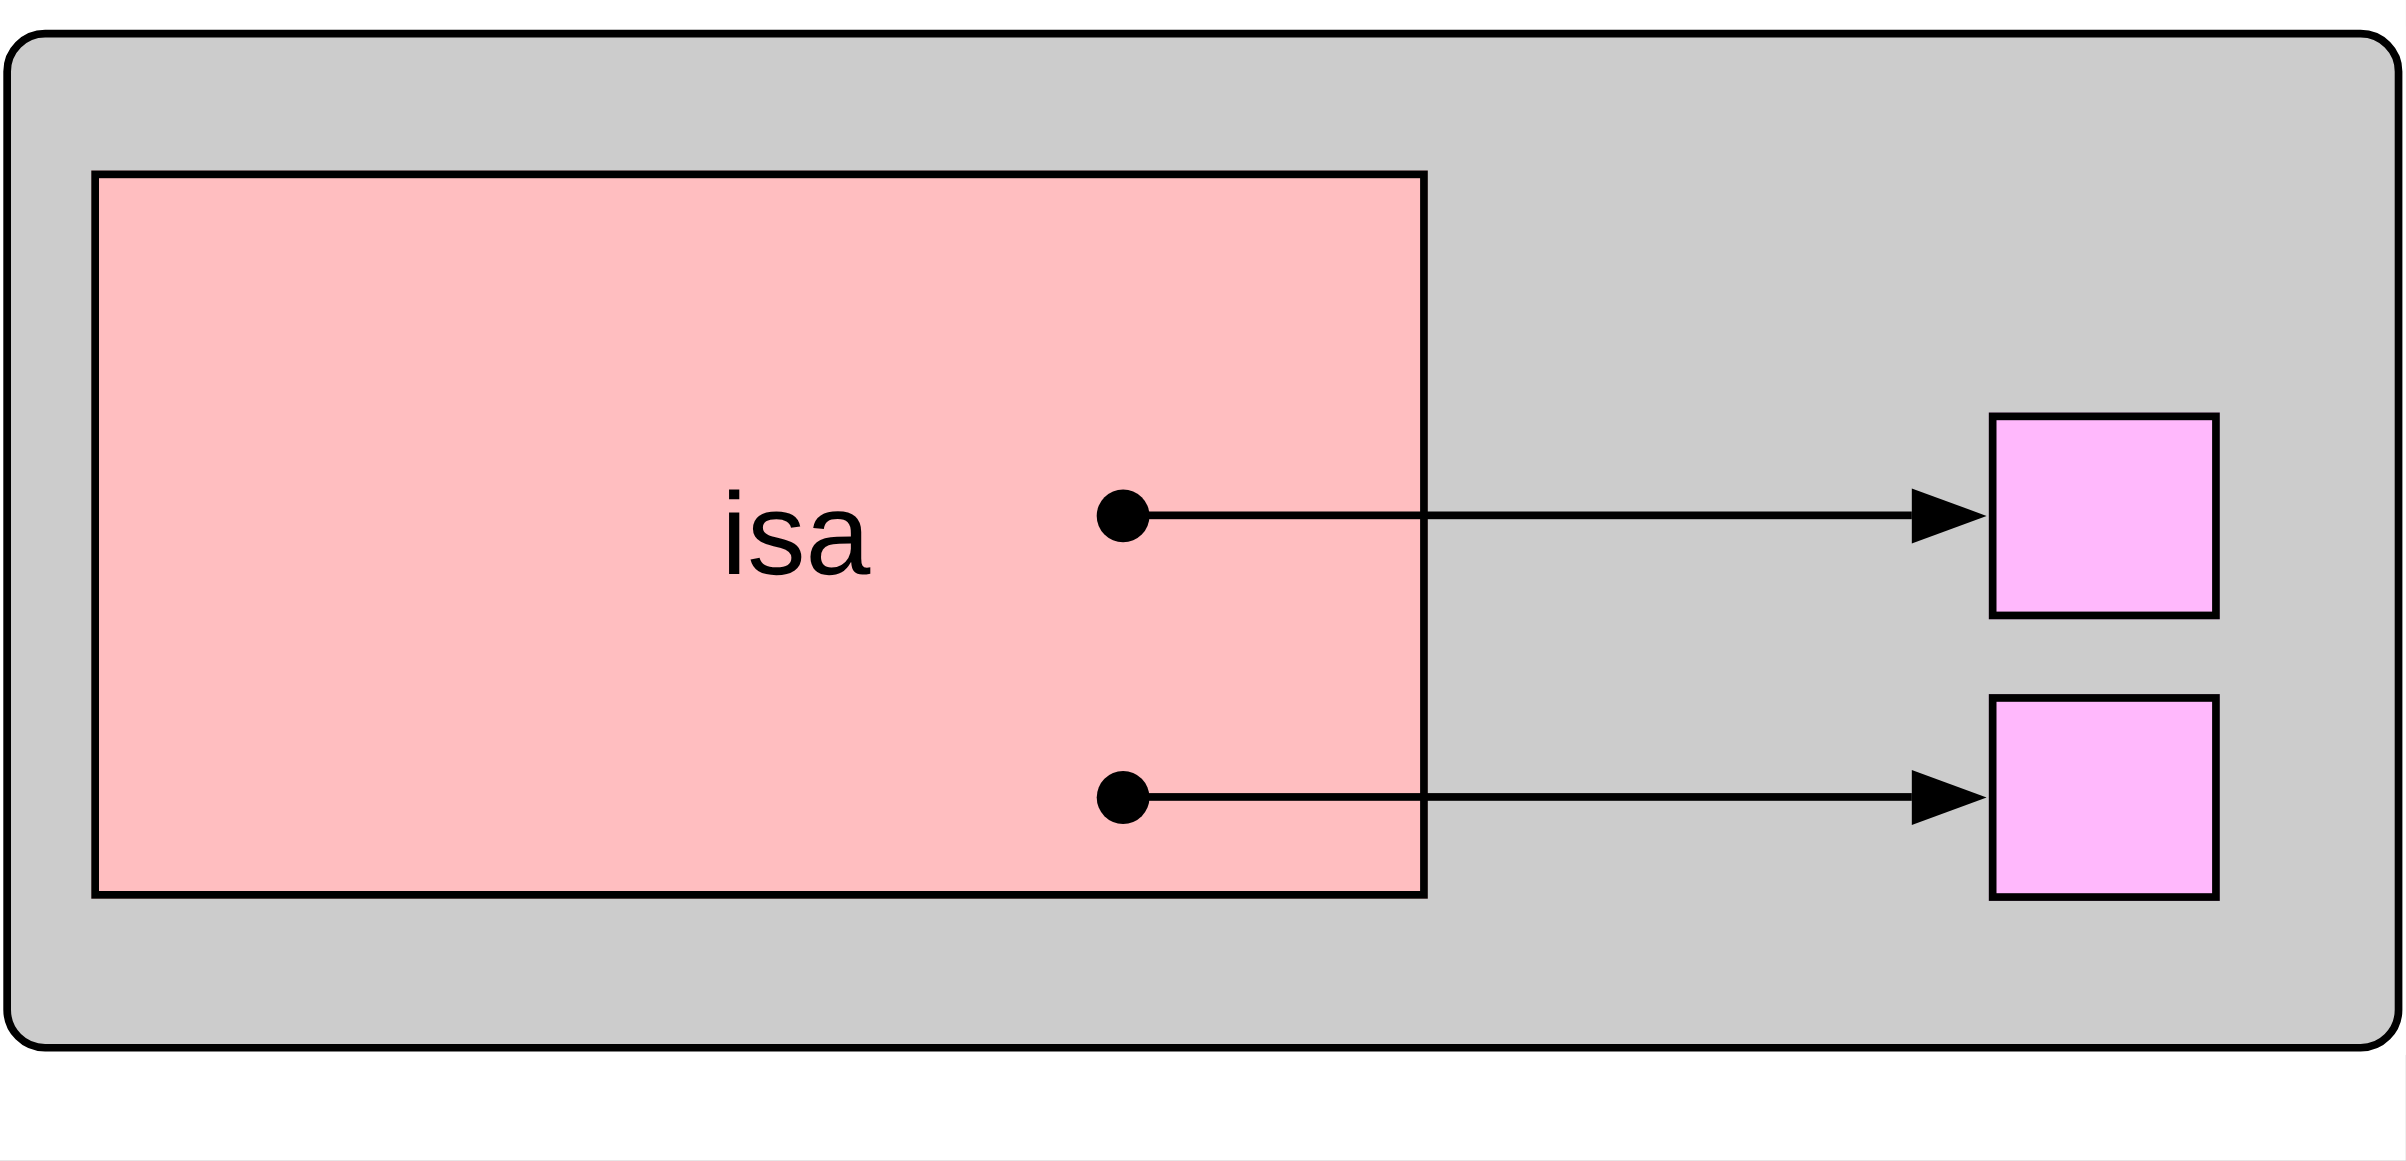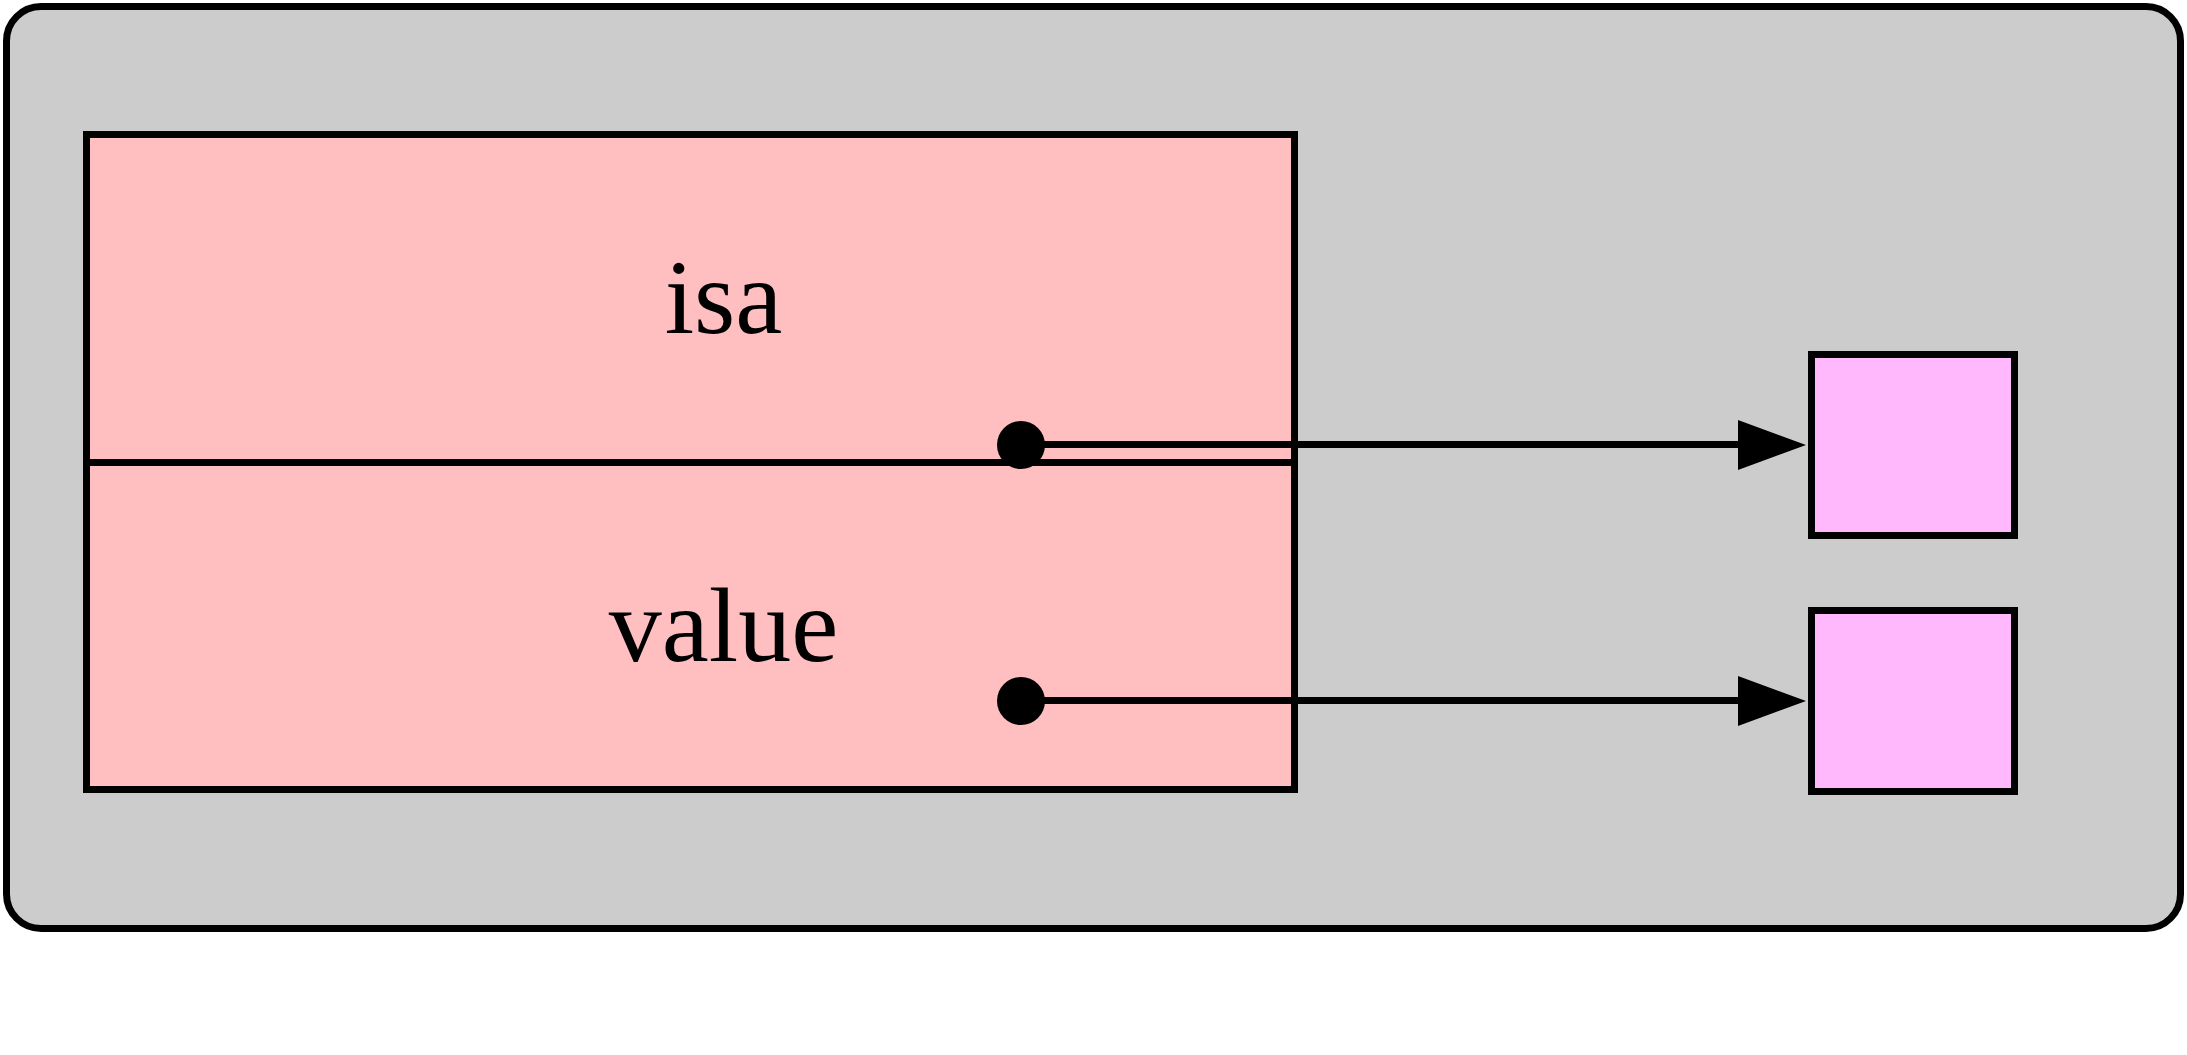--- a/index.html
+++ b/index.html
@@ -2,21 +2,22 @@
 <html style="--panel-fill: #cccccc; --field-fill: #ffbec0; --target-fill: #ffb8fc; --line: #000000; --text: #000000;"><head>
 <meta charset="utf-8">
 <style>
   html, body { margin: 0; padding: 0; background: #ffffff; }
   .canvas {
     position: relative;
     width: 2187px;
     height: 935px;
     background: #ffffff;
     overflow: hidden;
-    font-family: Liberation Serif, serif;
+    font-family: Liberation Sans, sans-serif;
+    margin-top: 24px;
   }
   .panel {
     position: absolute;
     left: 3px; top: 3px; right: 3px; bottom: 3px;
     background: var(--panel-fill, #cccccc);
     border: 7px solid var(--line, #000000);
     border-radius: 38px;
     box-sizing: border-box;
   }
   .record {
@@ -84,23 +85,20 @@
 <body>
 
 <div class="canvas">
 
   <div class="panel"></div>
 
   <div class="record">
     <div class="row">
       <span class="field-label">isa</span>
     </div>
-    <div class="row">
-      <span class="field-label">value</span>
-    </div>
   </div>
 
   <span class="dot value-dot"></span>
   <span class="dot key-dot"></span>
 
   <span class="shaft value-shaft"></span>
   <span class="head value-head"></span>
 
   <span class="shaft key-shaft"></span>
   <span class="head key-head"></span>

